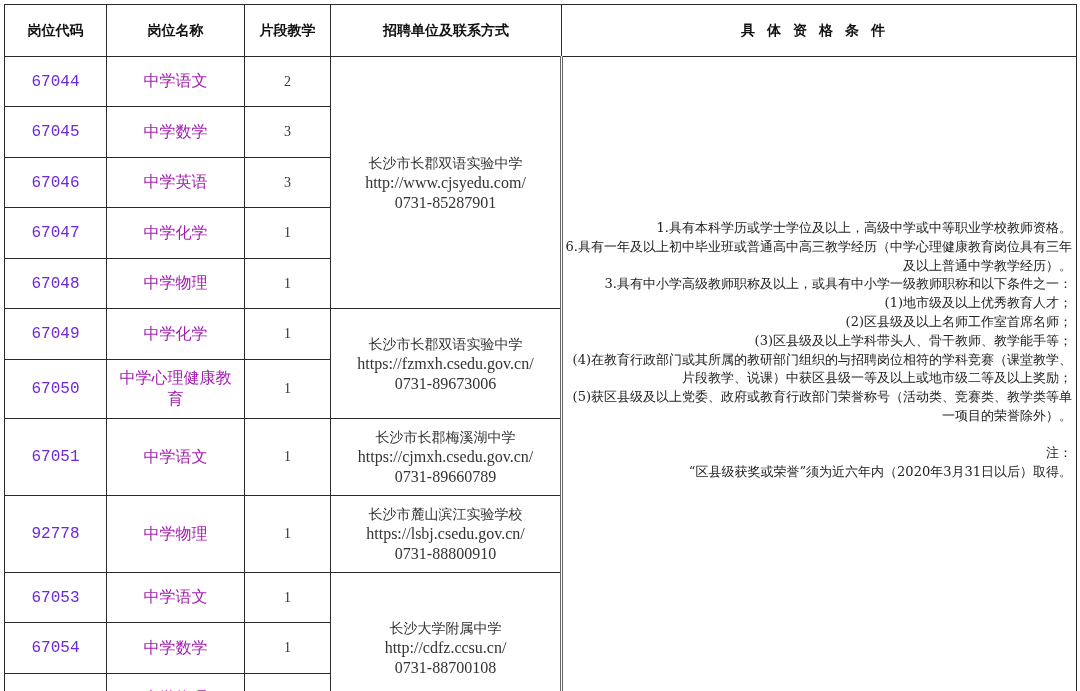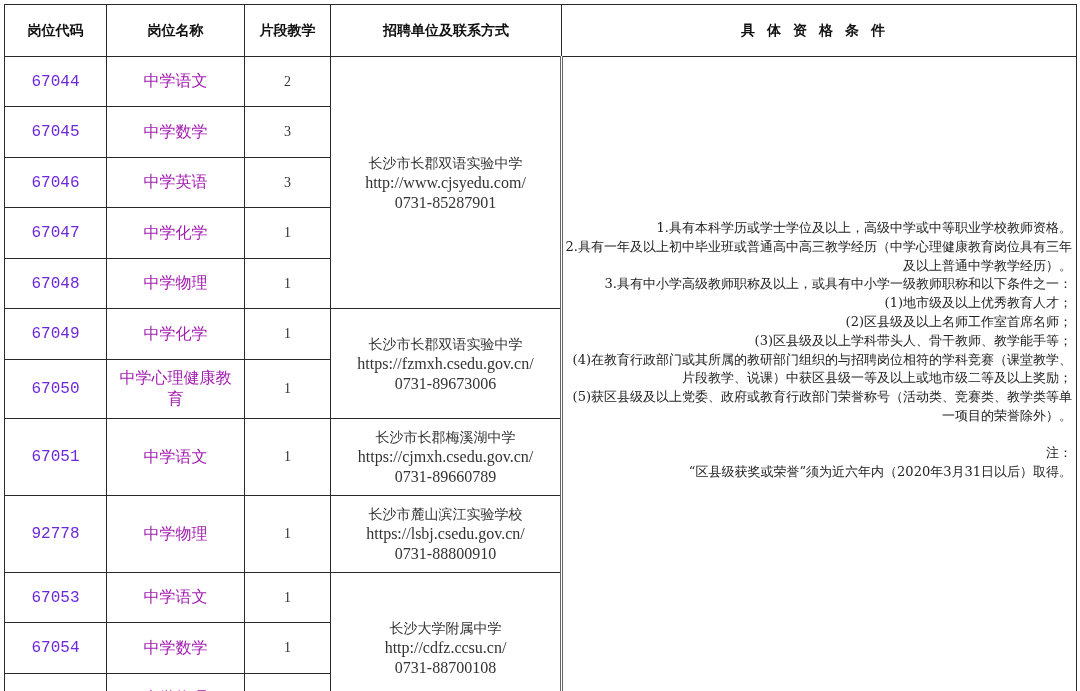--- a/index.html
+++ b/index.html
@@ -45,21 +45,21 @@
     <td class="name">中学语文</td>
     <td class="num">2</td>
     <td class="unit" rowspan="5">
       <div class="n">长沙市长郡双语实验中学</div>
       <div class="u">http://www.cjsyedu.com/</div>
       <div class="p">0731-85287901</div>
     </td>
     <td class="req" rowspan="12">
       <div class="req-inner">
         <span class="req-line">1.具有本科学历或学士学位及以上，高级中学或中等职业学校教师资格。</span>
-        <span class="req-line">2.具有一年及以上初中毕业班或普通高中高三教学经历（中学心理健康教育岗位具有三年及以上普通中学教学经历）。</span>
+        <span class="req-line">6.具有一年及以上初中毕业班或普通高中高三教学经历（中学心理健康教育岗位具有三年及以上普通中学教学经历）。</span>
         <span class="req-line">3.具有中小学高级教师职称及以上，或具有中小学一级教师职称和以下条件之一：</span>
         <span class="req-line">(1)地市级及以上优秀教育人才；</span>
         <span class="req-line">(2)区县级及以上名师工作室首席名师；</span>
         <span class="req-line">(3)区县级及以上学科带头人、骨干教师、教学能手等；</span>
         <span class="req-line">(4)在教育行政部门或其所属的教研部门组织的与招聘岗位相符的学科竞赛（课堂教学、片段教学、说课）中获区县级一等及以上或地市级二等及以上奖励；</span>
         <span class="req-line">(5)获区县级及以上党委、政府或教育行政部门荣誉称号（活动类、竞赛类、教学类等单一项目的荣誉除外）。</span>
         <div class="blank"></div>
         <span class="req-line">注：</span>
         <span class="req-line">“区县级获奖或荣誉”须为近六年内（2020年3月31日以后）取得。</span>
       </div>

